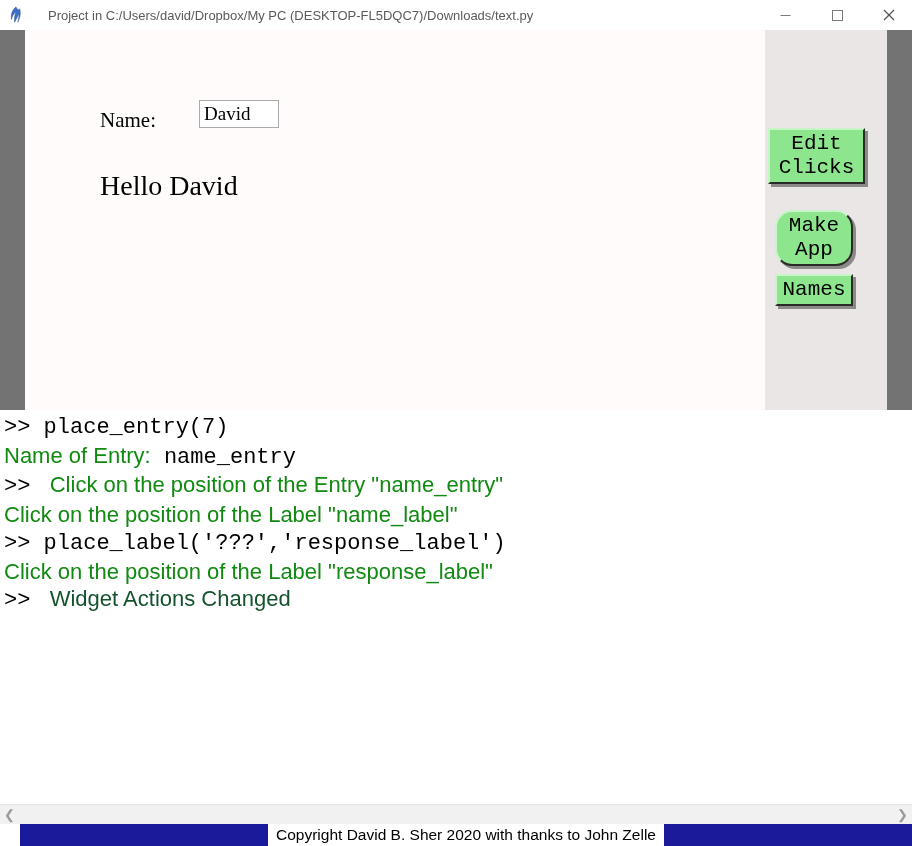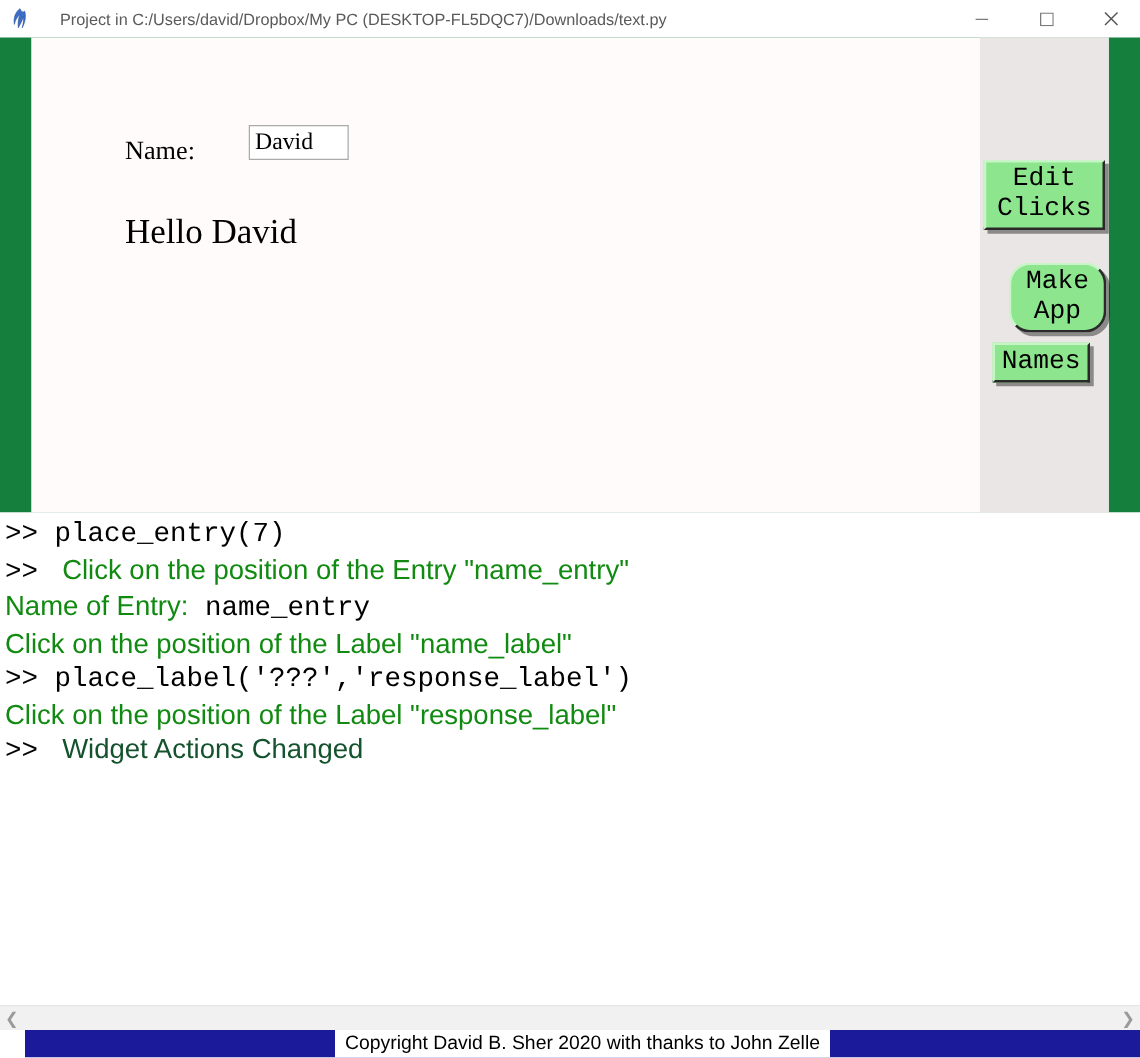--- a/index.html
+++ b/index.html
@@ -47,21 +47,21 @@
       width: 30px;
       height: 30px;
       display: flex;
       align-items: center;
       justify-content: center;
       cursor: pointer;
     }
     .winbtn svg { display: block; }
 
     .blue-frame {
-      background: #15803d;
+      background: #737373;
       flex: 0 0 auto;
       padding: 0 25px;
     }
     .app-area {
       background: #fefbfa;
       height: 380px;
       position: relative;
       display: flex;
     }
     .canvas {
@@ -87,41 +87,41 @@
       border: 1px solid #aaa;
       background: #fff;
     }
     .response-label {
       position: absolute;
       left: 75px;
       top: 140px;
       font-size: 28px;
     }
     .side-col {
-      width: 103px;
+      width: 122px;
       background: #eae6e5;
       position: relative;
     }
     .side-btn {
       position: absolute;
       background: #8de58d;
       border: 2px solid #2a2a2a;
       border-top-color: #c8f5c8;
       border-left-color: #c8f5c8;
       font-family: "Courier New", monospace;
       font-size: 21px;
       text-align: center;
       line-height: 1.15;
       padding: 2px 4px;
       cursor: pointer;
       box-shadow: 3px 3px 0 rgba(0,0,0,0.4);
       white-space: pre;
     }
     .btn-edit   { left: 3px; top: 98px;  width: 97px; }
-    .btn-make   { left: 23px; top: 180px; width: 78px; border-radius: 17px; }
+    .btn-make   { left: 10px; top: 180px; width: 78px; border-radius: 17px; }
     .btn-names  { left: 10px; top: 244px; width: 78px; }
 
     .console {
       flex: 1;
       background: #fff;
       overflow: auto;
       font-size: 22px;
       line-height: 1.25;
       padding: 2px 4px;
     }
@@ -199,22 +199,22 @@
 Clicks</div>
       <div class="side-btn btn-make">Make
 App</div>
       <div class="side-btn btn-names">Names</div>
     </div>
   </div>
 </div>
 
 <div class="console" id="console">
     <div class="row"><span class="mono black">&gt;&gt; </span><span class="mono black">place_entry(7)</span></div>
+    <div class="row"><span class="sans green">Name of Entry:</span><span class="mono black"> </span><span class="mono black">name_entry</span></div>
     <div class="row"><span class="mono black">&gt;&gt; </span><span class="sans green"> Click on the position of the Entry "name_entry"</span></div>
-    <div class="row"><span class="sans green">Name of Entry:</span><span class="mono black"> </span><span class="mono black">name_entry</span></div>
     <div class="row"><span class="sans green">Click on the position of the Label "name_label"</span></div>
     <div class="row"><span class="mono black">&gt;&gt; </span><span class="mono black">place_label('???','response_label')</span></div>
     <div class="row"><span class="sans green">Click on the position of the Label "response_label"</span></div>
     <div class="row"><span class="mono black">&gt;&gt; </span><span class="sans gray"> Widget Actions Changed</span></div>
   </div>
 
 <div class="hscroll">
   <span>❮</span>
   <span>❯</span>
 </div>

